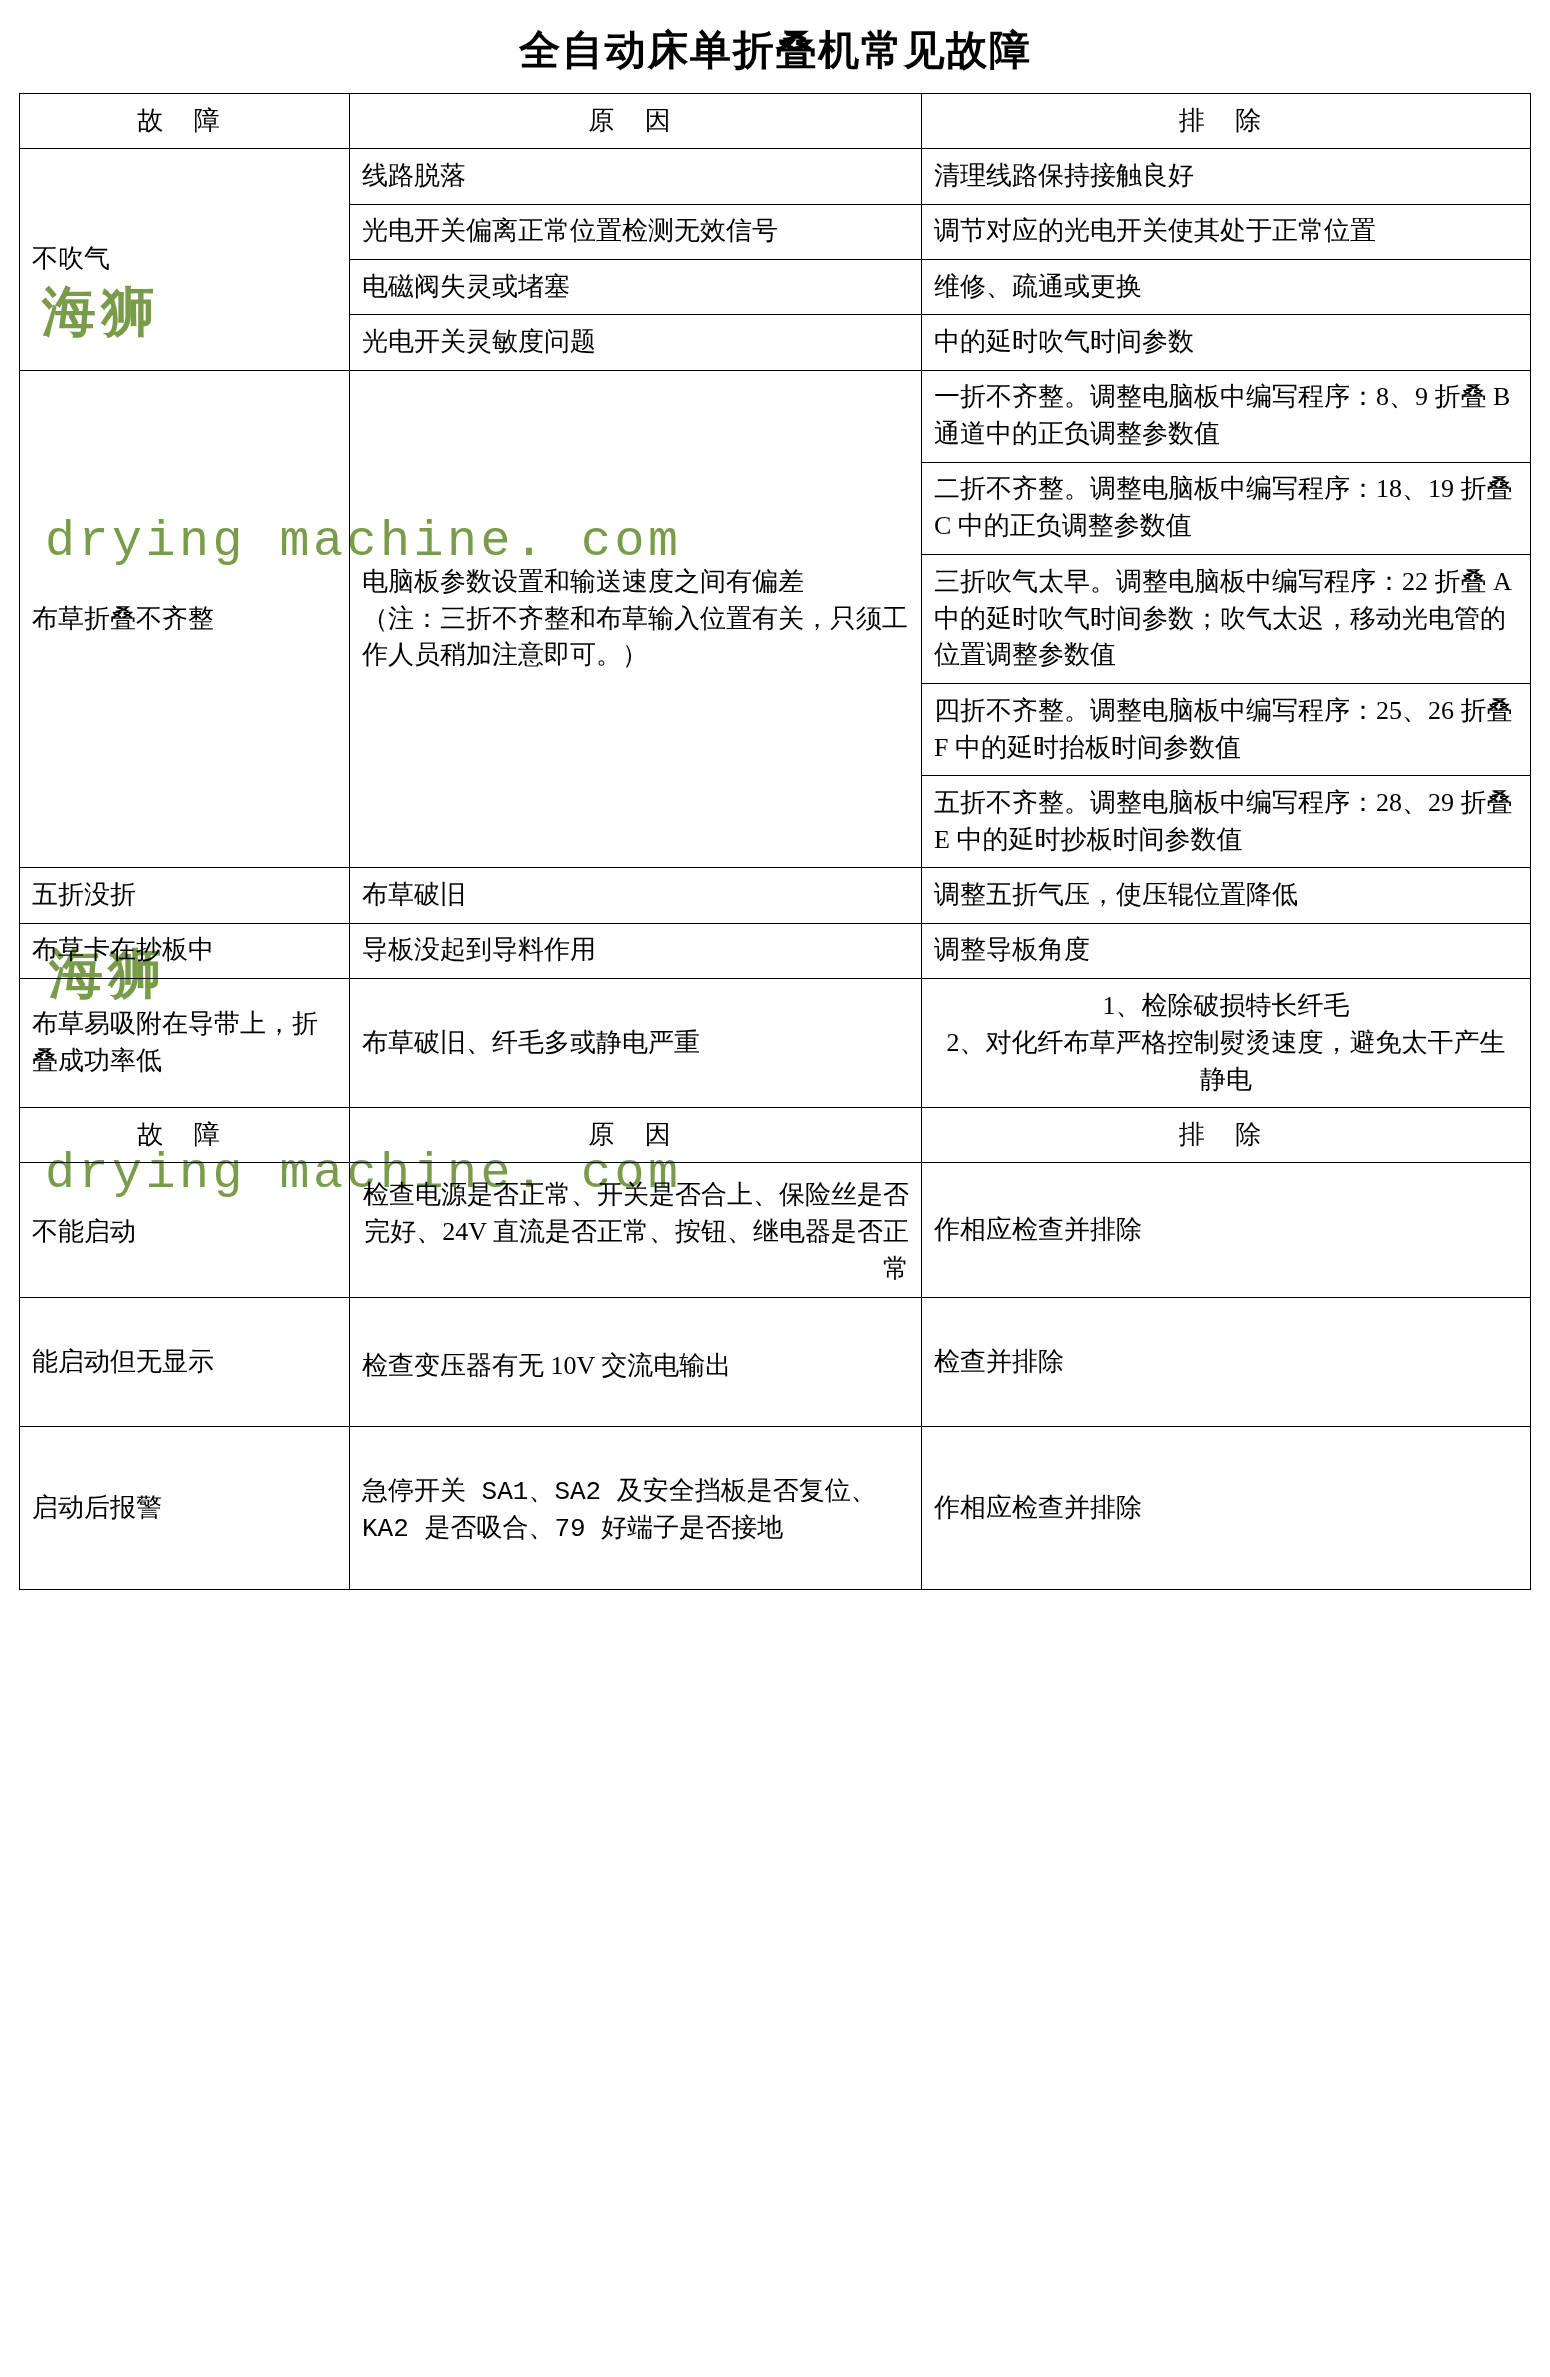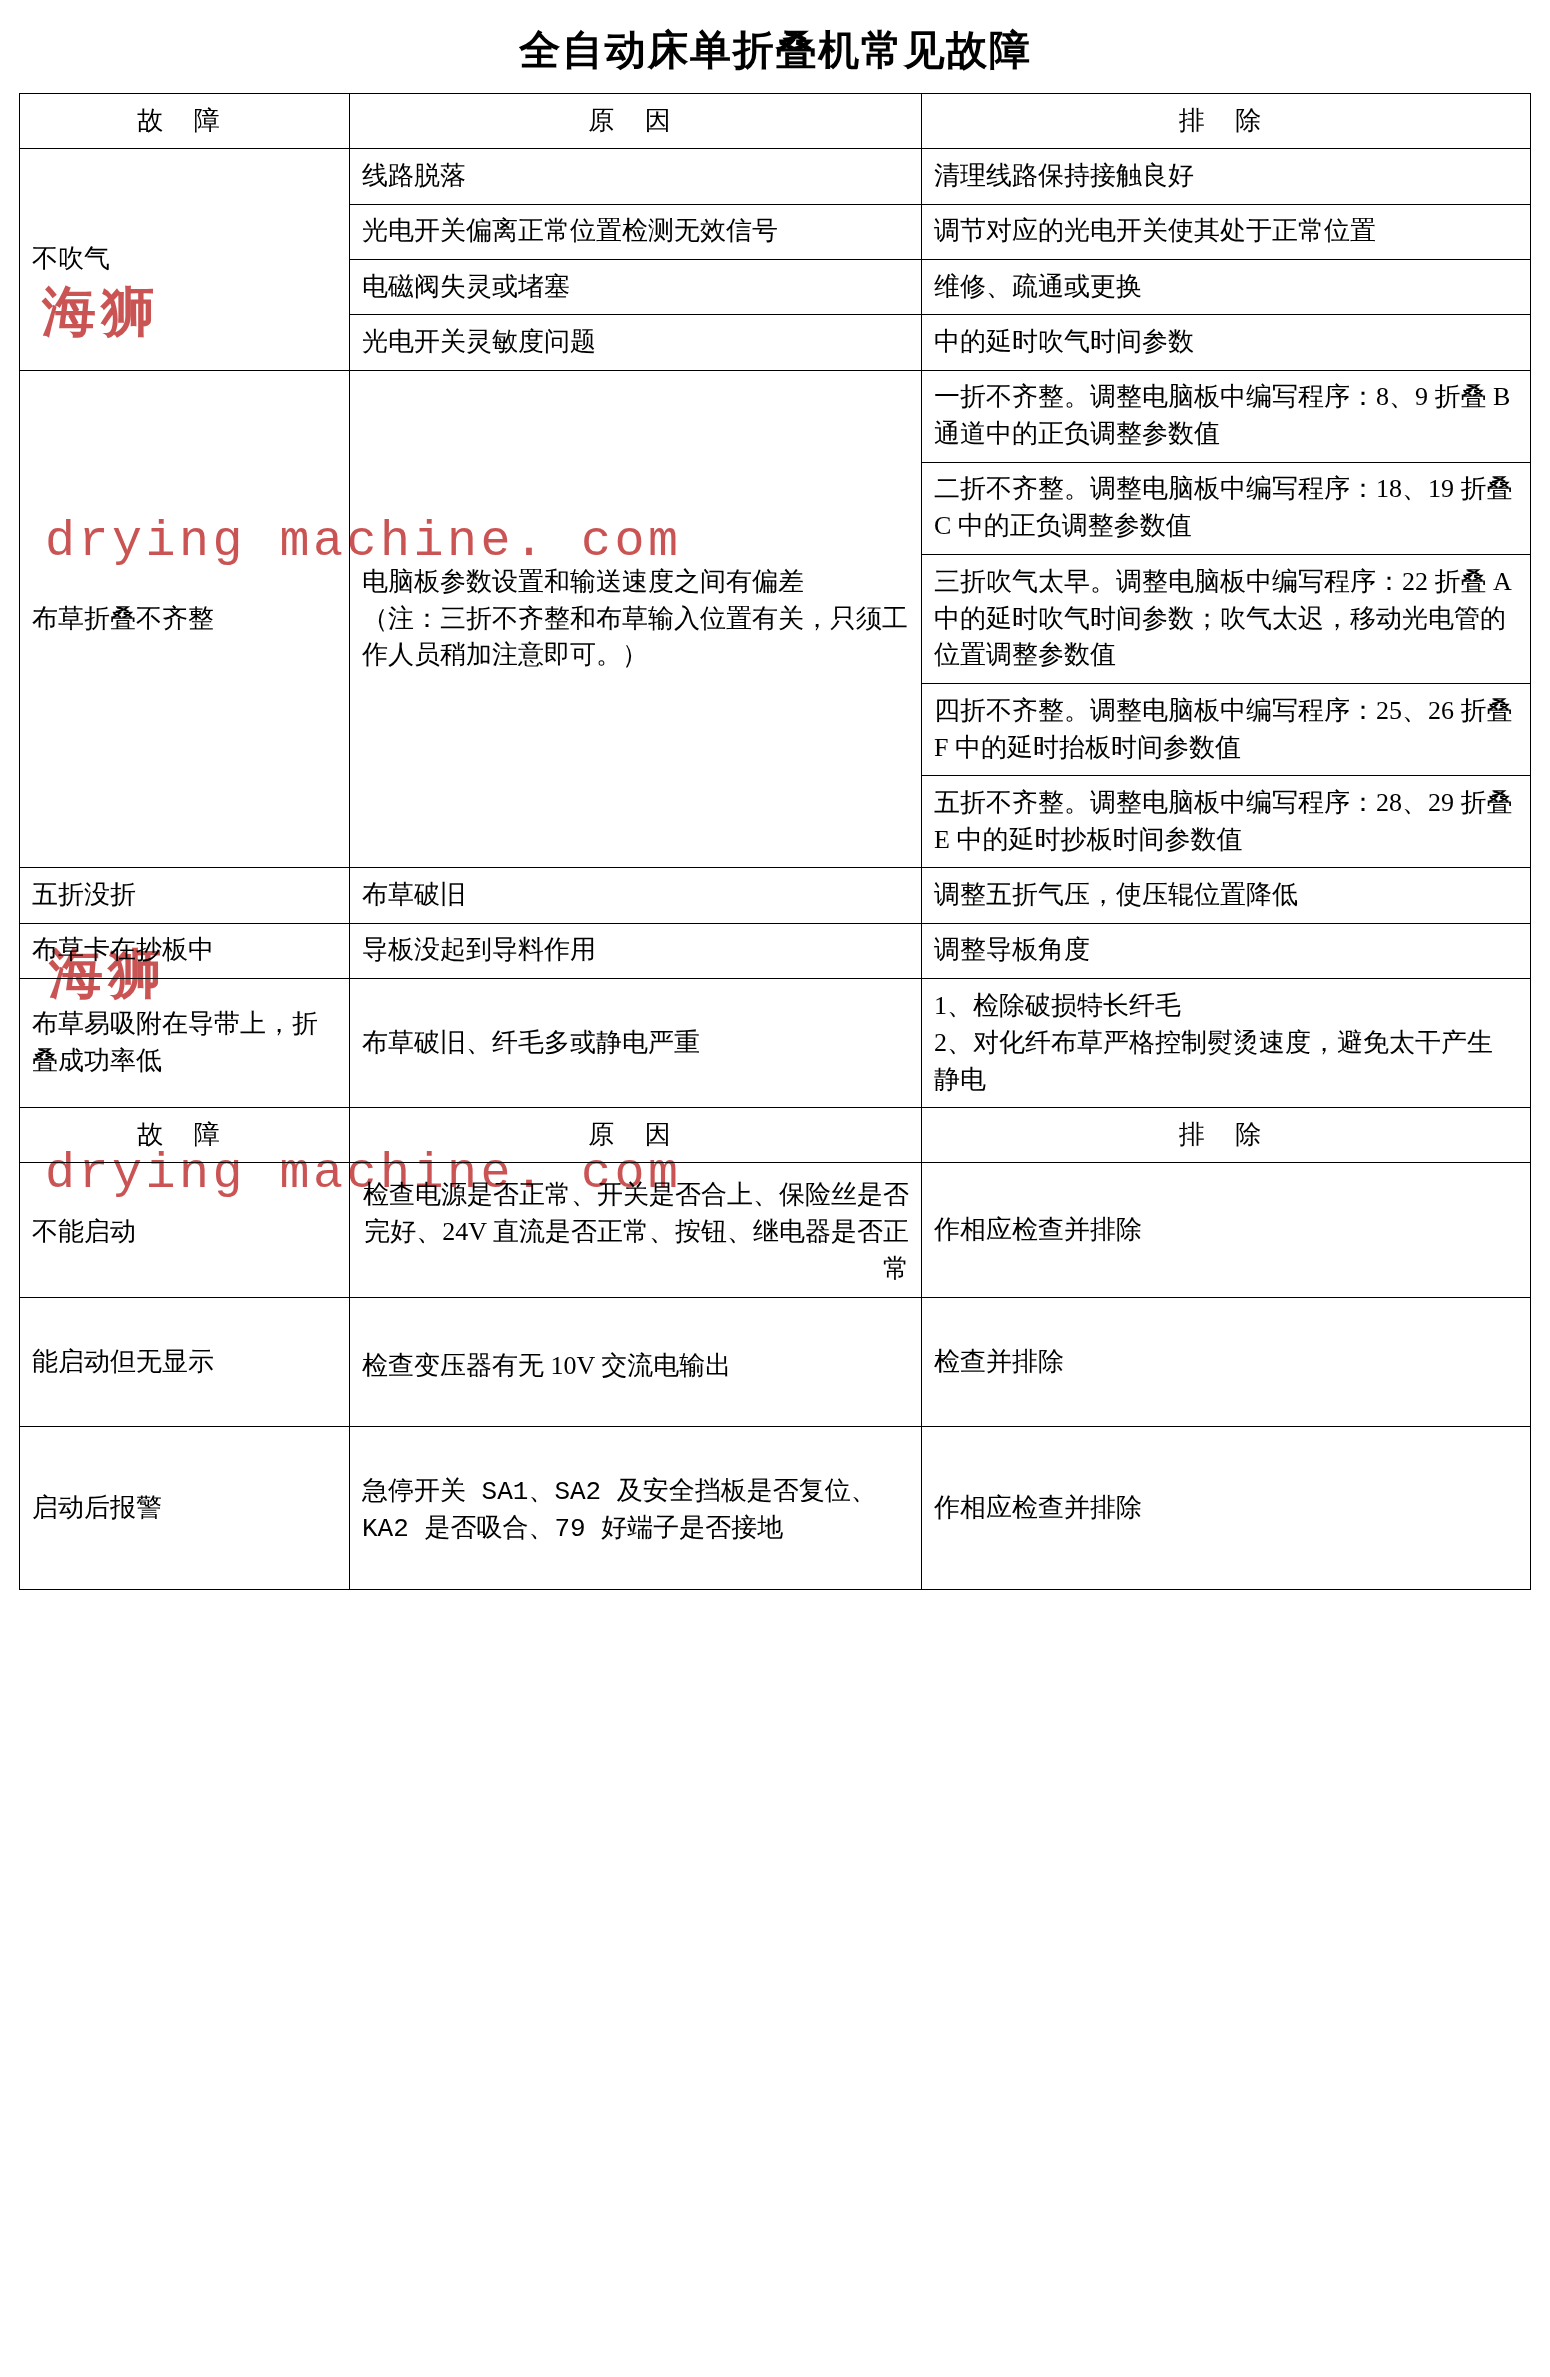--- a/index.html
+++ b/index.html
@@ -56,21 +56,21 @@
     padding: 10.4px 8.7px;
     font-weight: normal;
   }
   .cell-mid { vertical-align: middle; }
   .cell-top { vertical-align: top; }
   td.sym { text-align: left; }
 
   
   .wm {
     position: absolute;
-    color: #b91c1c;
+    color: #4d7c0f;
     opacity: 0.75;
     z-index: 1;
     pointer-events: none;
     white-space: nowrap;
     font-weight: bold;
   }
   .wm-cn {
     font-size: 54px;
     letter-spacing: 5.2px;
     font-family: "Liberation Serif", "DejaVu Serif", serif;
@@ -154,21 +154,21 @@
         <td class="cell-mid">调整五折气压，使压辊位置降低</td>
       </tr>
       <tr>
         <td class="sym cell-mid">布草卡在抄板中</td>
         <td class="cell-mid">导板没起到导料作用</td>
         <td class="cell-mid">调整导板角度</td>
       </tr>
       <tr>
         <td class="sym cell-mid">布草易吸附在导带上，折叠成功率低</td>
         <td class="cell-mid">布草破旧、纤毛多或静电严重</td>
-        <td class="cell-mid" style="white-space: pre-line;">1、检除破损特长纤毛
+        <td class="cell-mid" style="white-space: pre-line; text-align: center;">1、检除破损特长纤毛
 2、对化纤布草严格控制熨烫速度，避免太干产生静电</td>
       </tr>
 
       <tr class="hdr">
         <td>故    障</td>
         <td>原    因</td>
         <td>排    除</td>
       </tr>
 
       <tr>

